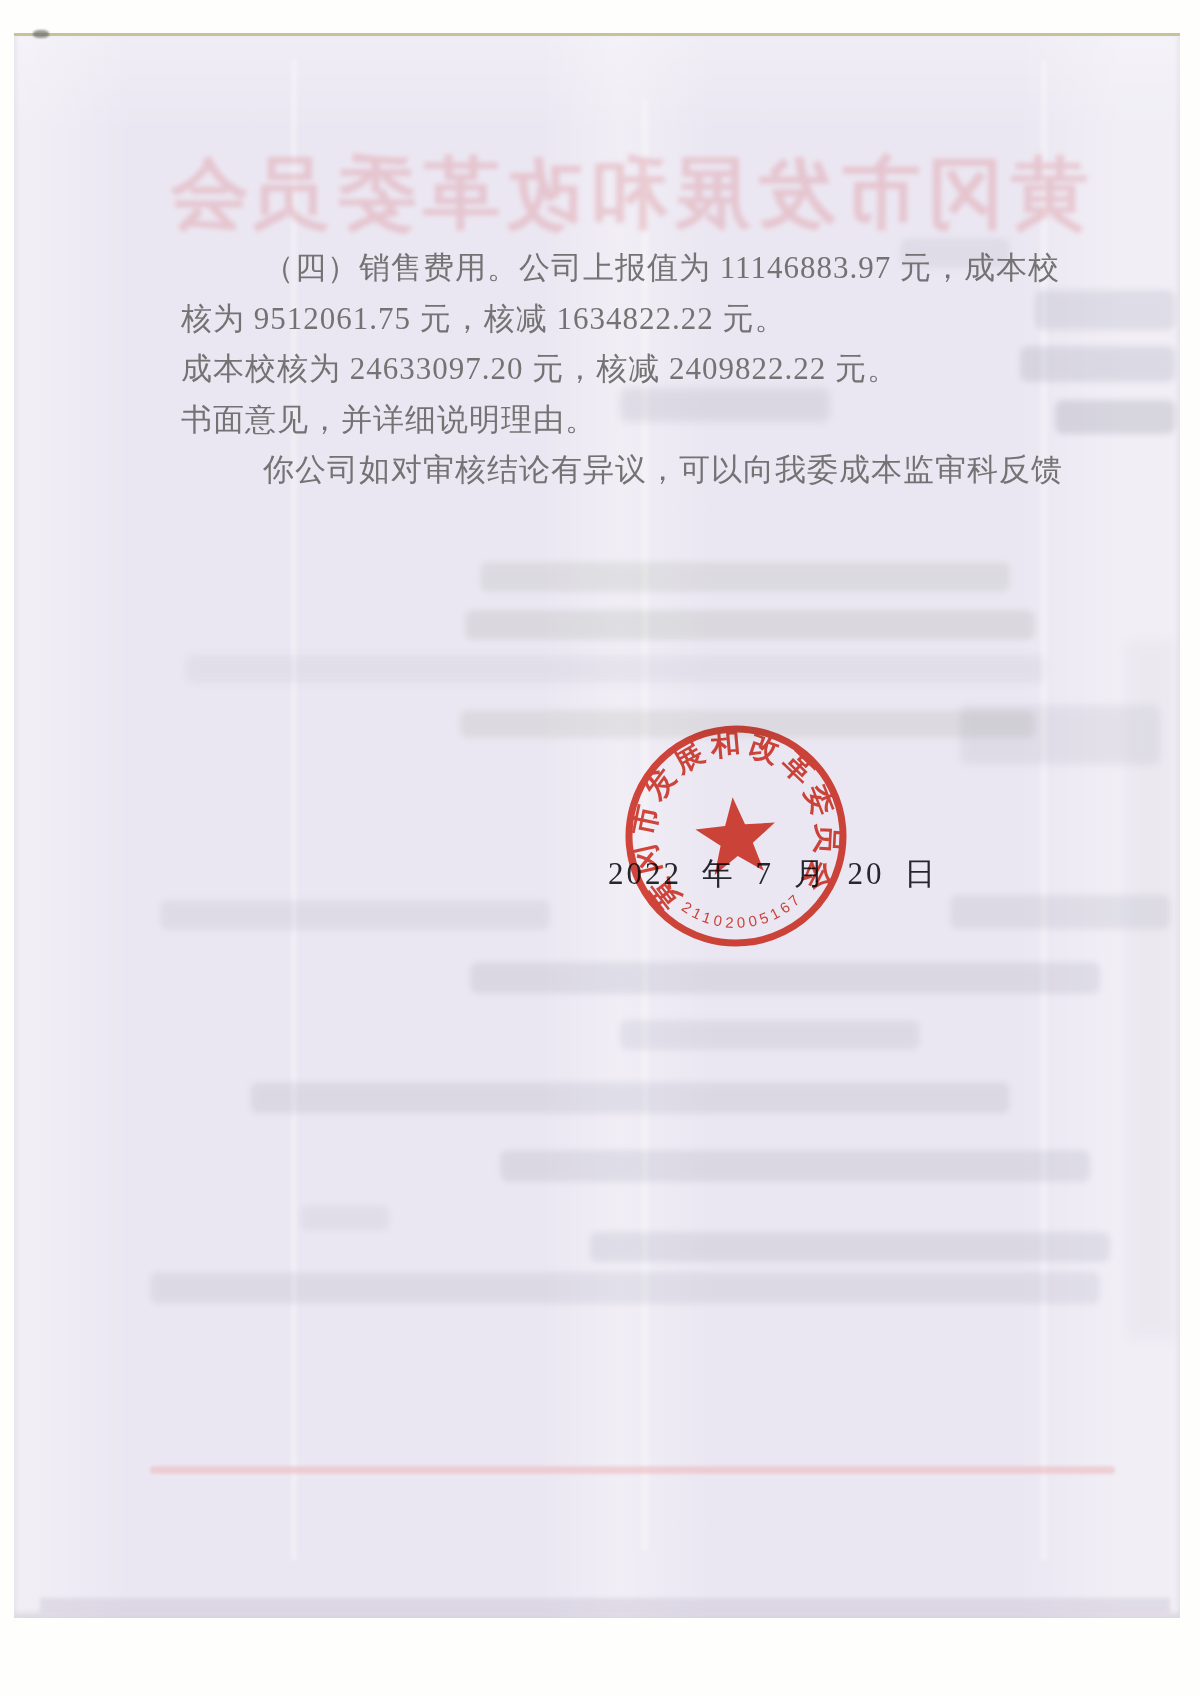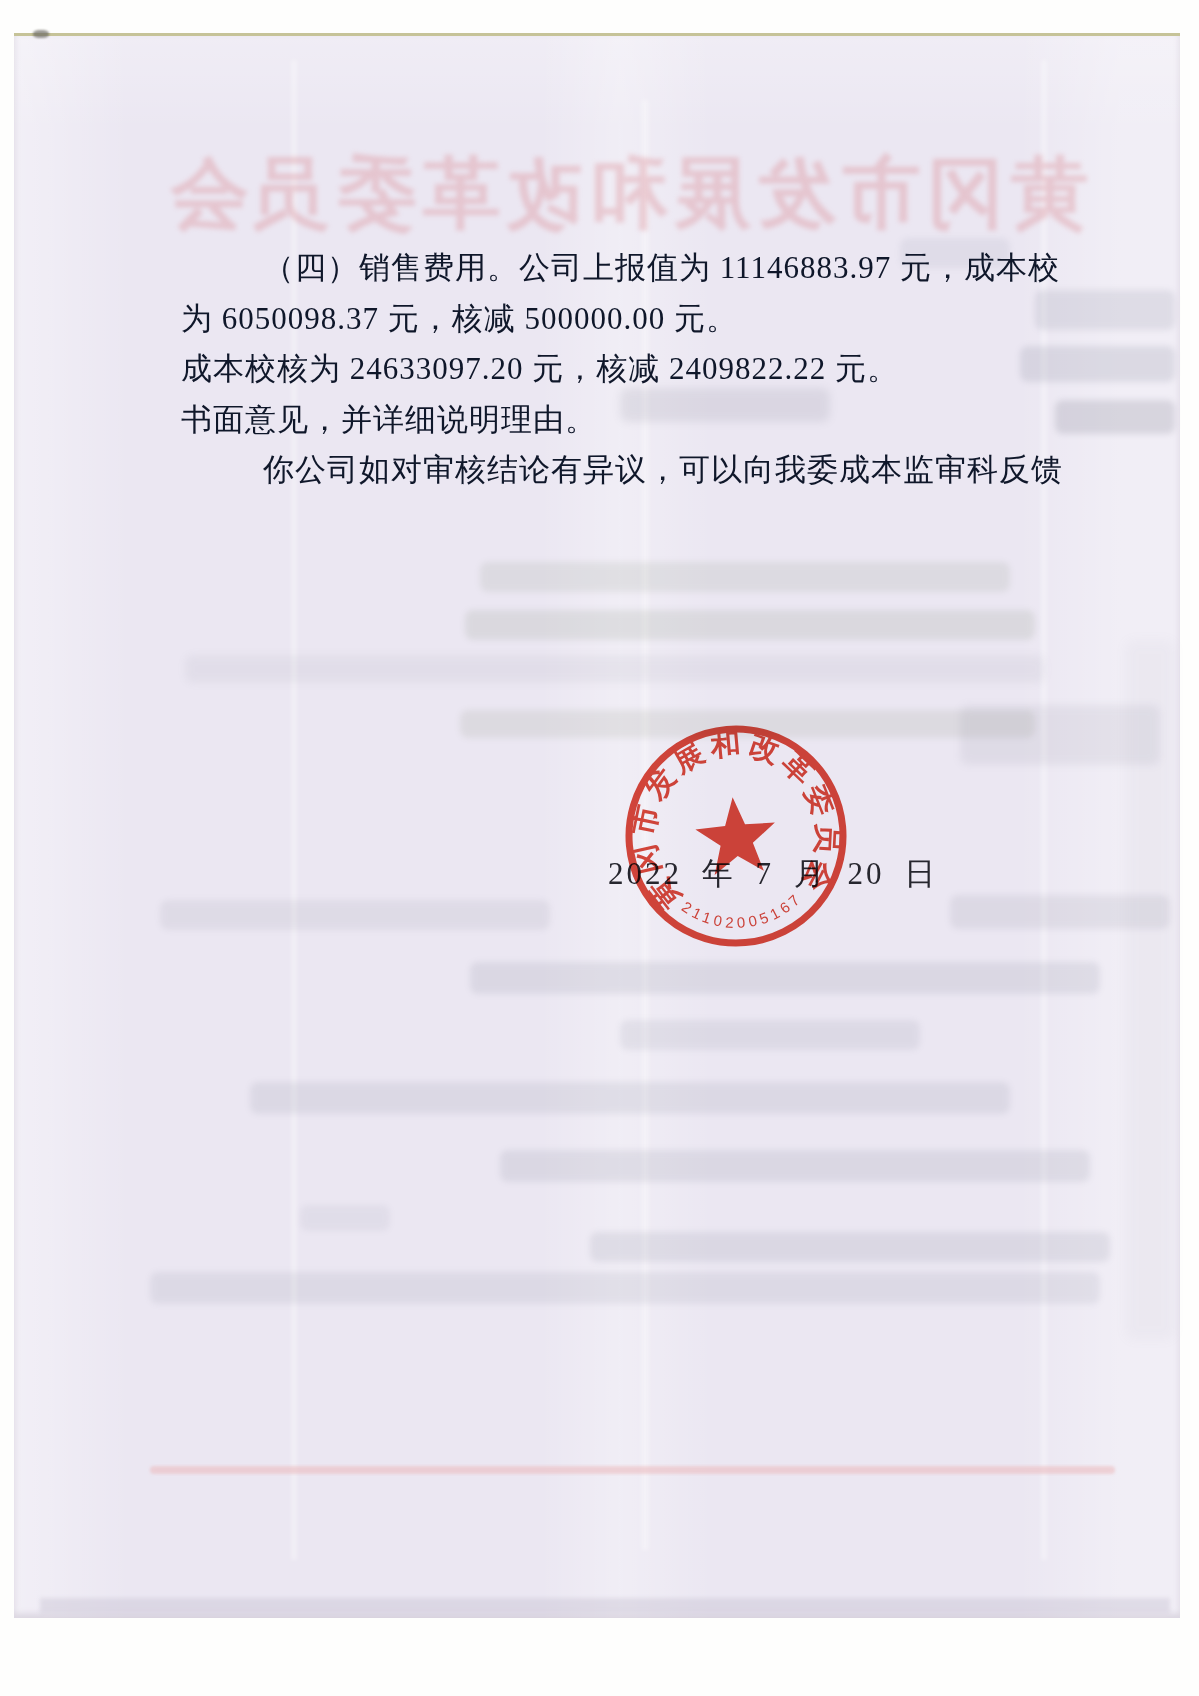--- a/index.html
+++ b/index.html
@@ -41,21 +41,21 @@
     transform:scaleX(-1);text-align:center;white-space:nowrap;
   }
 
   
   #bleed-layer{position:absolute;left:0;top:0;width:1199px;height:1696px;pointer-events:none;}
   .smudge{position:absolute;border-radius:8px;}
 
   
   #doc-body{
     position:absolute;left:181px;top:243px;width:920px;
-    font-size:31px;line-height:50.6px;color:#0f172a;
+    font-size:31px;line-height:50.6px;color:#737373;
     letter-spacing:1px;white-space:nowrap;
   }
   #doc-body .line.indent{margin-left:82px;}
 
   .date-line{
     position:absolute;left:608px;top:853px;
     font-size:31px;color:#26262e;letter-spacing:3px;word-spacing:9px;
     white-space:nowrap;
   }
 
@@ -110,21 +110,21 @@
       <div class="smudge" style="left: 300px; top: 1205px; width: 90px; height: 26px; background: rgb(111, 116, 136); opacity: 0.08; filter: blur(3px);"></div>
       <div class="smudge" style="left: 590px; top: 1232px; width: 520px; height: 30px; background: rgb(111, 116, 136); opacity: 0.13; filter: blur(3px);"></div>
       <div class="smudge" style="left: 150px; top: 1272px; width: 950px; height: 32px; background: rgb(111, 116, 136); opacity: 0.11; filter: blur(3px);"></div>
       <div class="smudge" style="left: 1125px; top: 640px; width: 50px; height: 700px; background: rgb(136, 136, 153); opacity: 0.05; filter: blur(6px);"></div>
     </div>
   <div class="pink-rule"></div>
   <div class="bottom-fringe"></div>
 
   <div id="doc-body">
       <div class="line indent">（四）销售费用。公司上报值为 11146883.97 元，成本校</div>
-      <div class="line">为 6050098.37 元，核减 500000.00 元。</div>
+      <div class="line">核为 9512061.75 元，核减 1634822.22 元。</div>
       <div class="line">成本校核为 24633097.20 元，核减 2409822.22 元。</div>
       <div class="line">书面意见，并详细说明理由。</div>
       <div class="line indent">你公司如对审核结论有异议，可以向我委成本监审科反馈</div>
     </div>
 
   <div class="date-line">2022 年 7 月 20 日</div>
 
   <svg id="seal" viewBox="0 0 252 252">
     <defs>
       <path id="sealTopArc" d="M 68,184 A 82,82 0 1 1 184,184" fill="none"></path>

